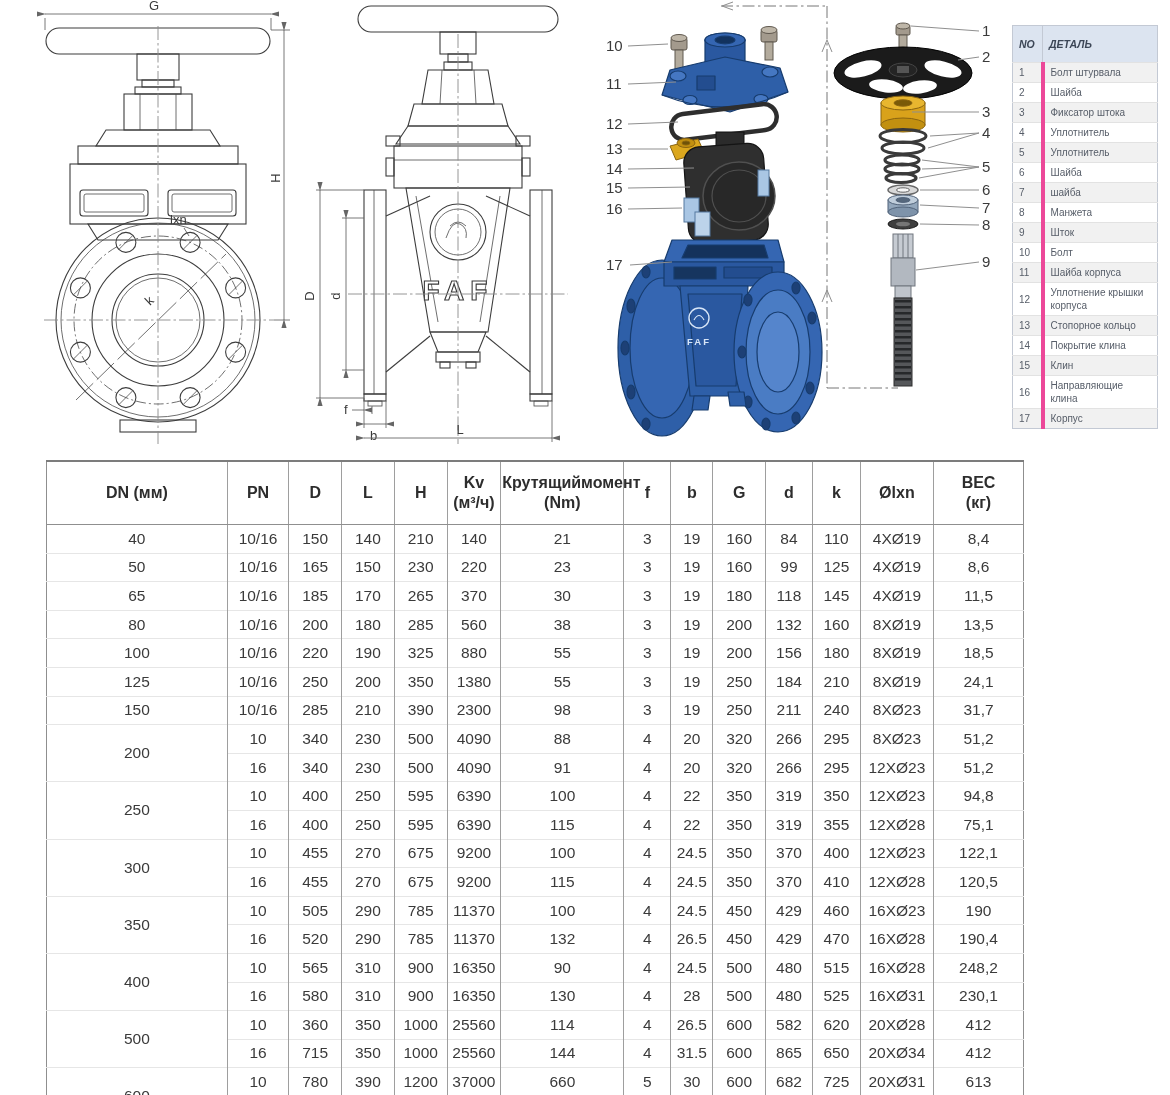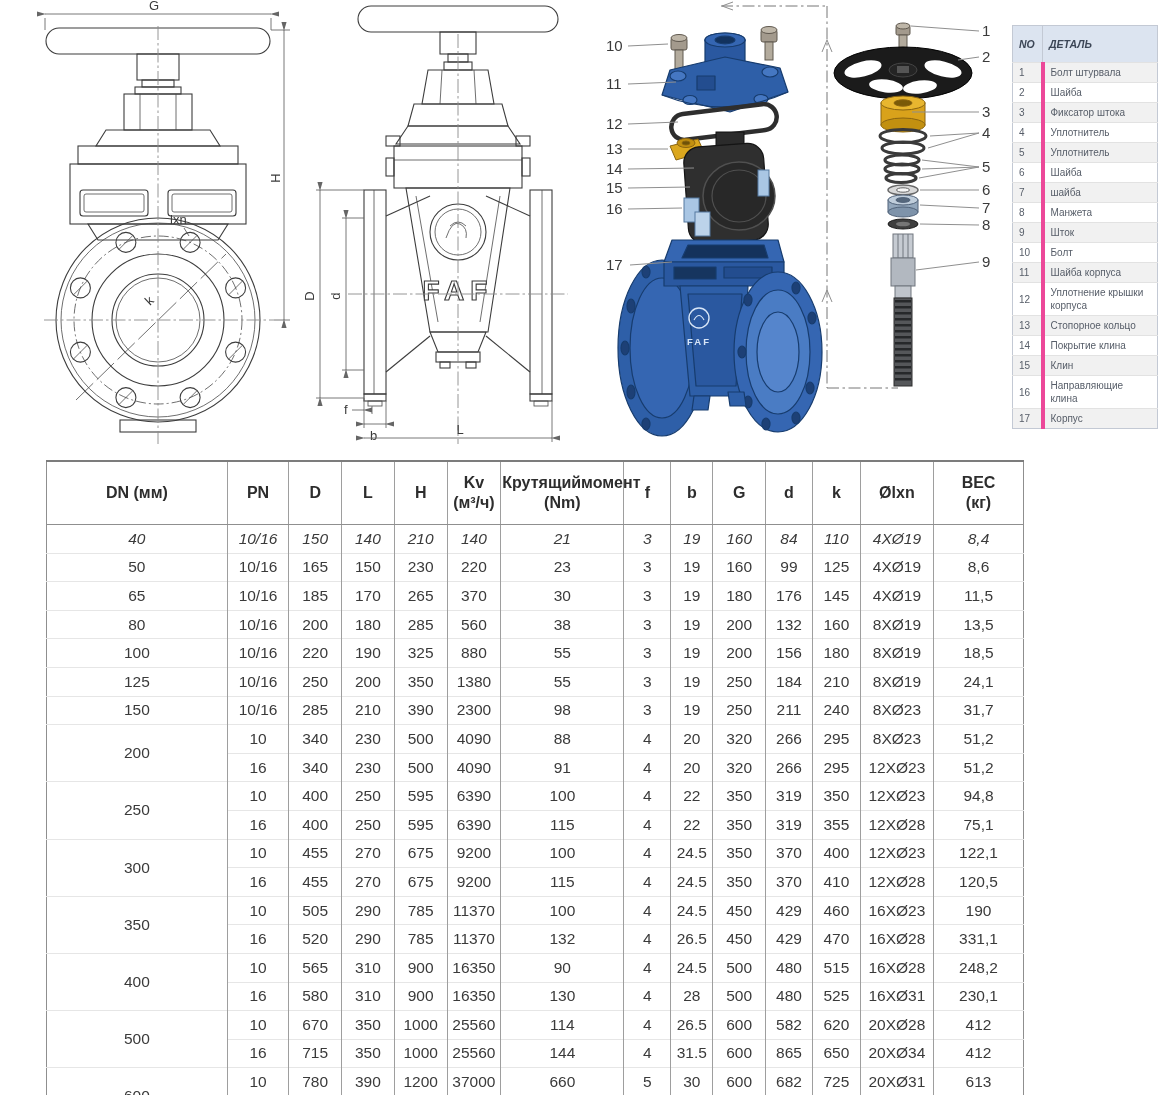--- a/index.html
+++ b/index.html
@@ -22,21 +22,21 @@
   
   #spec-wrap{left:18px;top:460px;width:978px;height:644px;padding-left:28px;}
   table.spec{border-collapse:collapse;width:100%;height:100%;table-layout:fixed;
     border:1px solid #8f8f8f;border-top:2px solid #7c7c7c;}
   table.spec th{font-size:16px;font-weight:bold;color:#2d2d2d;text-align:center;
     vertical-align:middle;white-space:pre-line;height:60px;line-height:1.25;
     border-bottom:1px solid #8f8f8f;border-left:1px solid #9e9e9e;}
   table.spec td{font-size:15.5px;color:#3a3a3a;text-align:center;vertical-align:middle;
     height:27.6px;border-left:1px solid #9e9e9e;border-top:1px solid #e6e6e6;padding:0;}
   table.spec th:first-child, table.spec td.dn{border-left:none;}
-  table.spec tbody tr:first-child td{border-top:none;font-style:italic;}
+  table.spec tbody tr:first-child td{border-top:none;}
 
   
   svg .ln{stroke:#3d3d3d;stroke-width:1.1;fill:none;}
   svg .lt{stroke:#4a4a4a;stroke-width:0.8;fill:none;}
   svg .cl{stroke:#8a8a8a;stroke-width:0.9;fill:none;stroke-dasharray:14 3 2.5 3;}
   svg .dim{stroke:#6a6a6a;stroke-width:0.9;fill:none;}
   svg .dimtxt{font-family:"Liberation Sans",sans-serif;font-size:13px;fill:#3a3a3a;}
   svg .callout{font-family:"Liberation Sans",sans-serif;font-size:15px;fill:#3a3a3a;}
   svg .cline{stroke:#8f8f8f;stroke-width:1;fill:none;}
   svg .dd{stroke:#777;stroke-width:1;fill:none;stroke-dasharray:12 3.5 2.5 3.5;}
@@ -546,21 +546,21 @@
             <td rowspan="1" class="dn">65</td>
             <td>10/16</td>
             <td>185</td>
             <td>170</td>
             <td>265</td>
             <td>370</td>
             <td>30</td>
             <td>3</td>
             <td>19</td>
             <td>180</td>
-            <td>176</td>
+            <td>118</td>
             <td>145</td>
             <td>4XØ19</td>
             <td>11,5</td>
           </tr>
           <tr>
             <td rowspan="1" class="dn">80</td>
             <td>10/16</td>
             <td>200</td>
             <td>180</td>
             <td>285</td>
@@ -737,21 +737,21 @@
             <td>290</td>
             <td>785</td>
             <td>11370</td>
             <td>132</td>
             <td>4</td>
             <td>26.5</td>
             <td>450</td>
             <td>429</td>
             <td>470</td>
             <td>16XØ28</td>
-            <td>331,1</td>
+            <td>190,4</td>
           </tr>
           <tr>
             <td rowspan="2" class="dn">400</td>
             <td>10</td>
             <td>565</td>
             <td>310</td>
             <td>900</td>
             <td>16350</td>
             <td>90</td>
             <td>4</td>
@@ -773,21 +773,21 @@
             <td>28</td>
             <td>500</td>
             <td>480</td>
             <td>525</td>
             <td>16XØ31</td>
             <td>230,1</td>
           </tr>
           <tr>
             <td rowspan="2" class="dn">500</td>
             <td>10</td>
-            <td>670</td>
+            <td>360</td>
             <td>350</td>
             <td>1000</td>
             <td>25560</td>
             <td>114</td>
             <td>4</td>
             <td>26.5</td>
             <td>600</td>
             <td>582</td>
             <td>620</td>
             <td>20XØ28</td>

